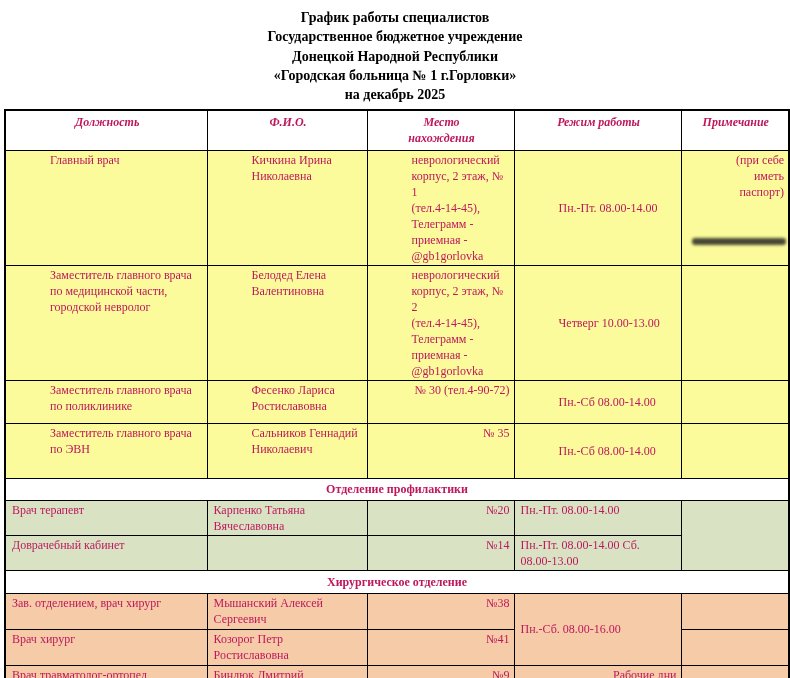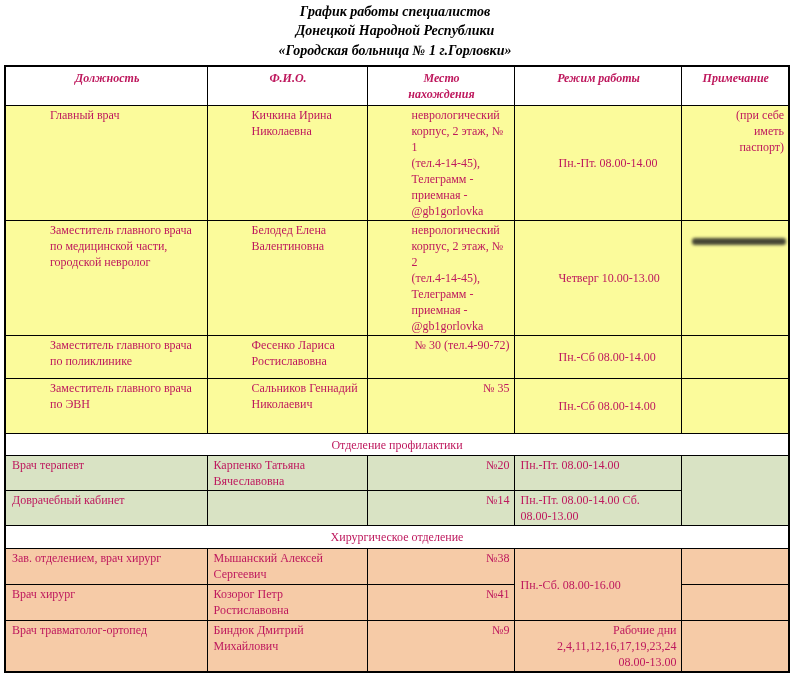--- a/index.html
+++ b/index.html
@@ -4,27 +4,26 @@
 <style>
   html, body { margin: 0; padding: 0; }
   body {
     width: 790px; height: 678px;
     background: #ffffff;
     font-family: "Liberation Serif", serif;
     position: relative;
     overflow: hidden;
   }
   .title-block {
-    padding-top: 2px;
+    padding-top: 8px;
     text-align: center;
     font-weight: bold;
     font-size: 14px;
     line-height: 19.3px;
     color: #000;
-    font-style: italic;
   }
   table.schedule {
     border-collapse: collapse;
     table-layout: fixed;
     width: 784px;
     margin: 5px 0 0 4px;
     border: 2px solid #000;
   }
   table.schedule td, table.schedule th {
     border: 1.5px solid #000;
@@ -41,21 +40,21 @@
     font-weight: bold;
     font-style: italic;
     text-align: center;
     padding-top: 3px !important;
   }
   tr.row-yellow td { background: #fbfb9b; padding-left: 44px; }
   tr.row-green  td { background: #d9e3c4; }
   tr.row-orange td { background: #f6cba7; }
   tr.section-row td {
     background: #ffffff;
-    font-weight: normal;
+    font-weight: bold;
     text-align: center;
     padding: 1px 2px;
     vertical-align: middle;
   }
   .ta-c { text-align: right; }
   .va-m { vertical-align: middle !important; }
   .redaction {
     position: absolute;
     left: 692px; top: 238px;
     width: 94px; height: 7px;
@@ -63,22 +62,24 @@
     opacity: 0.82;
     filter: blur(1.6px);
     border-radius: 3px;
   }
 </style>
 </head>
 <body>
 
 <div class="title-block">
   <div>График работы специалистов</div>
+  <div>Государственное бюджетное учреждение</div>
   <div>Донецкой Народной Республики</div>
   <div>«Городская больница № 1 г.Горловки»</div>
+  <div>на декабрь 2025</div>
 </div>
 
 <table class="schedule">
   <colgroup>
     <col style="width:202px">
       <col style="width:160px">
       <col style="width:147px">
       <col style="width:167px">
       <col style="width:108px">
   </colgroup>

